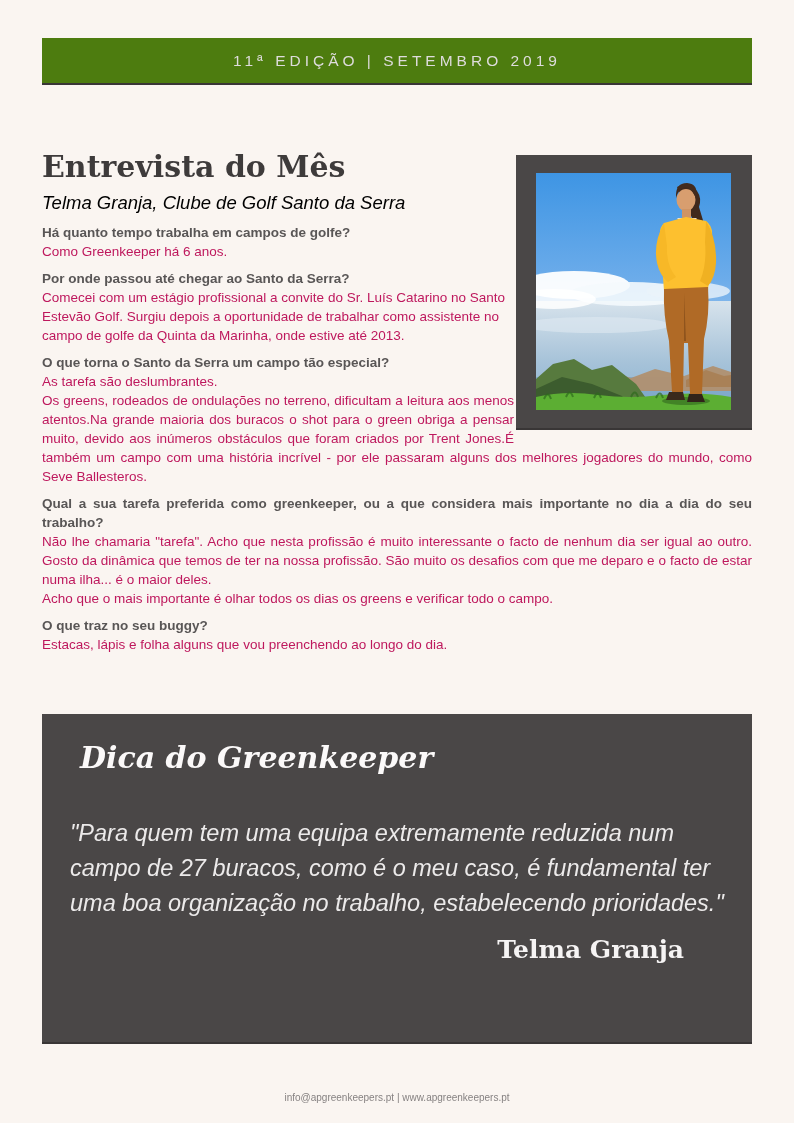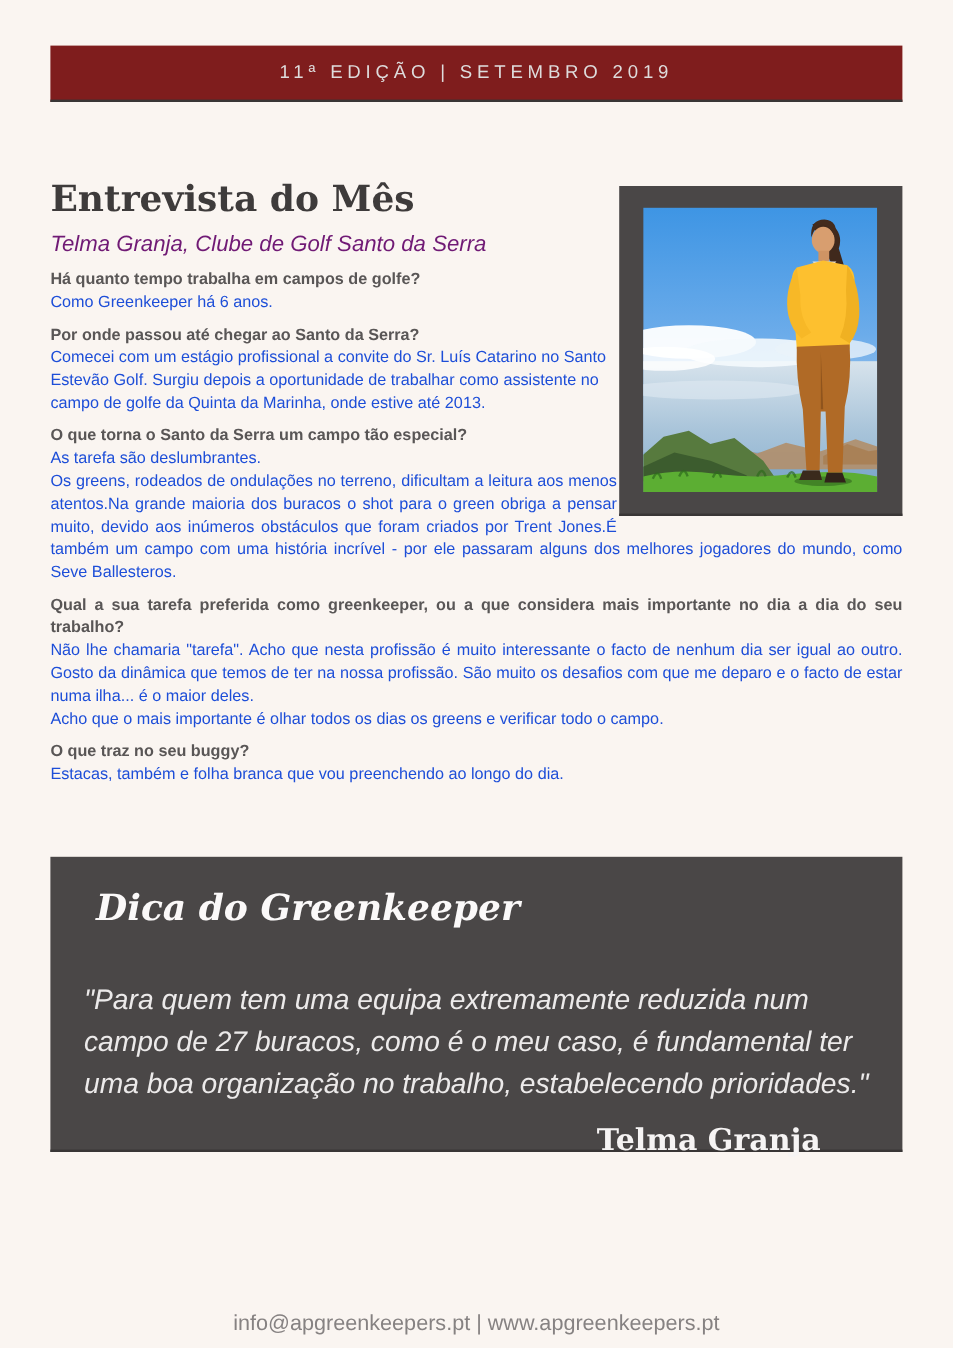--- a/index.html
+++ b/index.html
@@ -2,68 +2,68 @@
 <html><head>
 <meta charset="utf-8">
 <style>
   html,body{margin:0;padding:0;background:#faf5f1;}
   .page{
     position:relative;width:794px;height:1123px;margin:0 auto;
     background:#faf5f1;font-family:"Liberation Sans",sans-serif;overflow:hidden;
   }
   
   .header-bar{
-    margin:38px 42px 0;height:45px;background:#7f1d1d;border-bottom:2px solid #393636;
+    margin:38px 42px 0;height:45px;background:#4d7c0f;border-bottom:2px solid #393636;
     display:flex;align-items:center;justify-content:center;
   }
   .header-bar span{
     color:#dedcdc;font-size:15.5px;letter-spacing:4px;font-weight:400;
   }
   
   .content{margin:0 42px;padding-top:64px;}
   .photo-frame{
     float:right;box-sizing:border-box;width:236px;height:275px;
     margin:6px 0 6px 2px;background:#4a4747;border-bottom:2px solid #393636;
     padding:18px 21px 18px 20px;
   }
   .photo-frame svg{display:block;}
   h1.title{
     margin:0;font-family:"DejaVu Serif",serif;font-weight:bold;
     font-size:30px;line-height:36px;color:#3e3b3b;
   }
   h2.subtitle{
     margin:6px 0 0;font-family:"Liberation Sans",sans-serif;font-weight:normal;
-    font-style:italic;font-size:18.5px;line-height:24px;color:#701a75;
+    font-style:italic;font-size:18.5px;line-height:24px;color:#000000;
   }
   .qa-block{margin-top:8px;font-size:13.5px;line-height:19px;}
   .qa-block:first-of-type{margin-top:26px;}
   .q{margin:0;font-weight:bold;color:#595656;}
-  .a{margin:0;color:#1d4ed8;}
+  .a{margin:0;color:#be185d;}
   .justify{text-align:justify;}
   
   .tip-box{
-    position:absolute;left:42px;top:714px;width:710px;height:246px;
+    position:absolute;left:42px;top:714px;width:710px;height:330px;
     box-sizing:border-box;background:#4a4747;border-bottom:2px solid #393636;
     padding:26px 28px 0;
   }
   .tip-title{
     margin:0 0 0 10px;font-family:"DejaVu Serif",serif;font-weight:bold;
     font-style:italic;font-size:30px;line-height:36px;color:#fbf9f9;
   }
   .tip-quote{
     margin:40px 0 0;font-style:italic;font-size:23.5px;line-height:35px;color:#eceaea;
   }
   .tip-signature{
     margin:14px 40px 0 0;text-align:right;font-family:"DejaVu Serif",serif;
     font-weight:bold;font-size:25px;line-height:30px;color:#f6f4f4;
   }
   
   .footer{
     position:absolute;left:0;top:1092px;width:100%;text-align:center;
-    font-size:18px;color:#868282;
+    font-size:10px;color:#868282;
   }
 </style>
 </head>
 <body>
 
 <div class="page">
 
   <div class="header-bar">
     <span>11ª EDIÇÃO | SETEMBRO 2019</span>
   </div>
@@ -141,21 +141,21 @@
     </div>
 
     <div class="qa-block">
       <p class="q justify">Qual a sua tarefa preferida como greenkeeper, ou a que considera mais importante no dia a dia do seu trabalho?</p>
       <p class="a justify">Não lhe chamaria "tarefa". Acho que nesta profissão é muito interessante o facto de nenhum dia ser igual ao outro. Gosto da dinâmica que temos de ter na nossa profissão. São muito os desafios com que me deparo e o facto de estar numa ilha... é o maior deles.</p>
       <p class="a">Acho que o mais importante é olhar todos os dias os greens e verificar todo o campo.</p>
     </div>
 
     <div class="qa-block">
       <p class="q">O que traz no seu buggy?</p>
-      <p class="a">Estacas, também e folha branca que vou preenchendo ao longo do dia.</p>
+      <p class="a">Estacas, lápis e folha alguns que vou preenchendo ao longo do dia.</p>
     </div>
 
   </div>
 
   <div class="tip-box">
     <h2 class="tip-title">Dica do Greenkeeper</h2>
     <p class="tip-quote">"Para quem tem uma equipa extremamente reduzida num campo de 27 buracos, como é o meu caso, é fundamental ter uma boa organização no trabalho, estabelecendo prioridades."</p>
     <p class="tip-signature">Telma Granja</p>
   </div>
 

